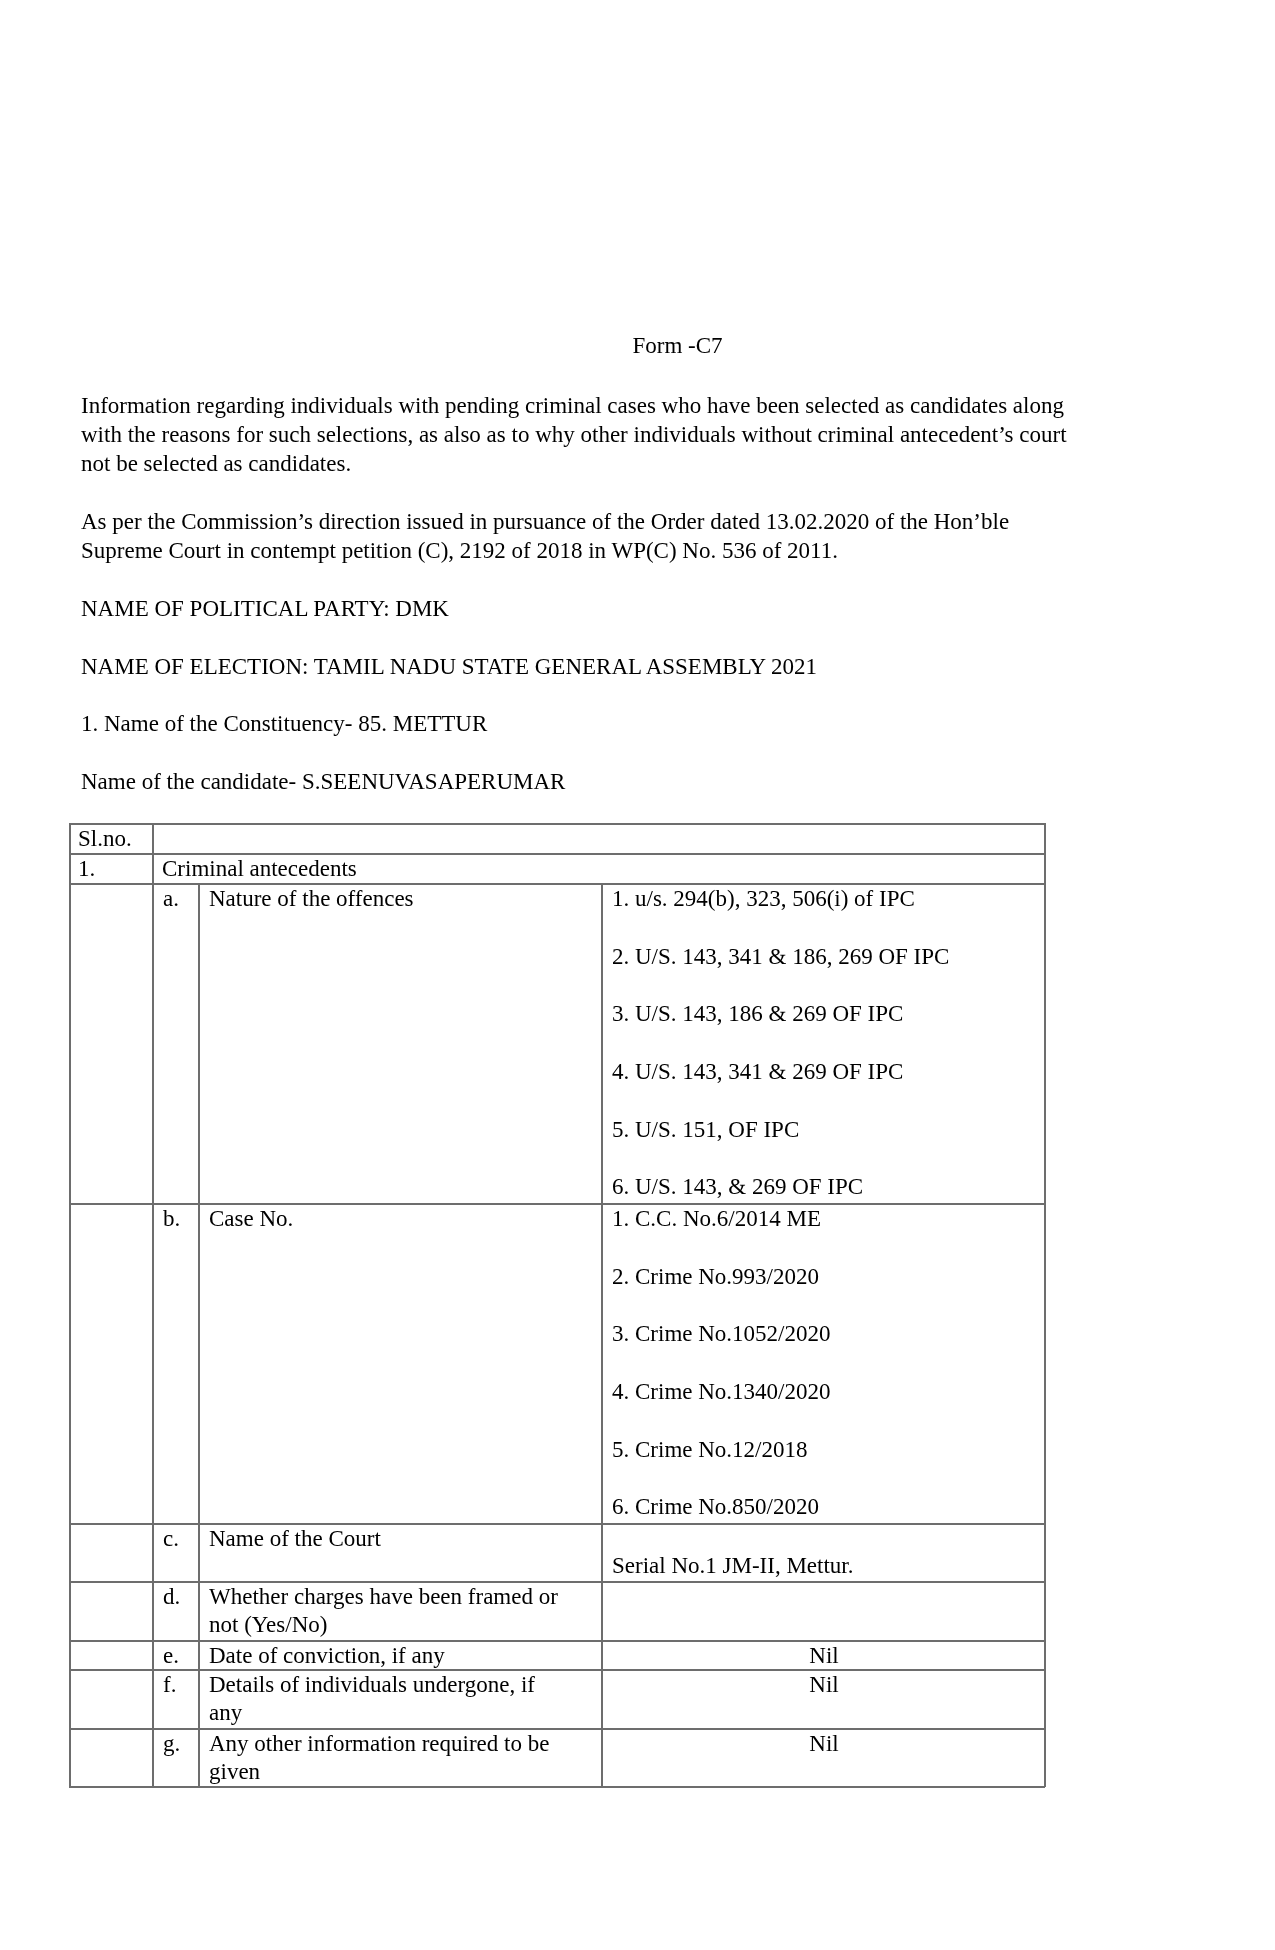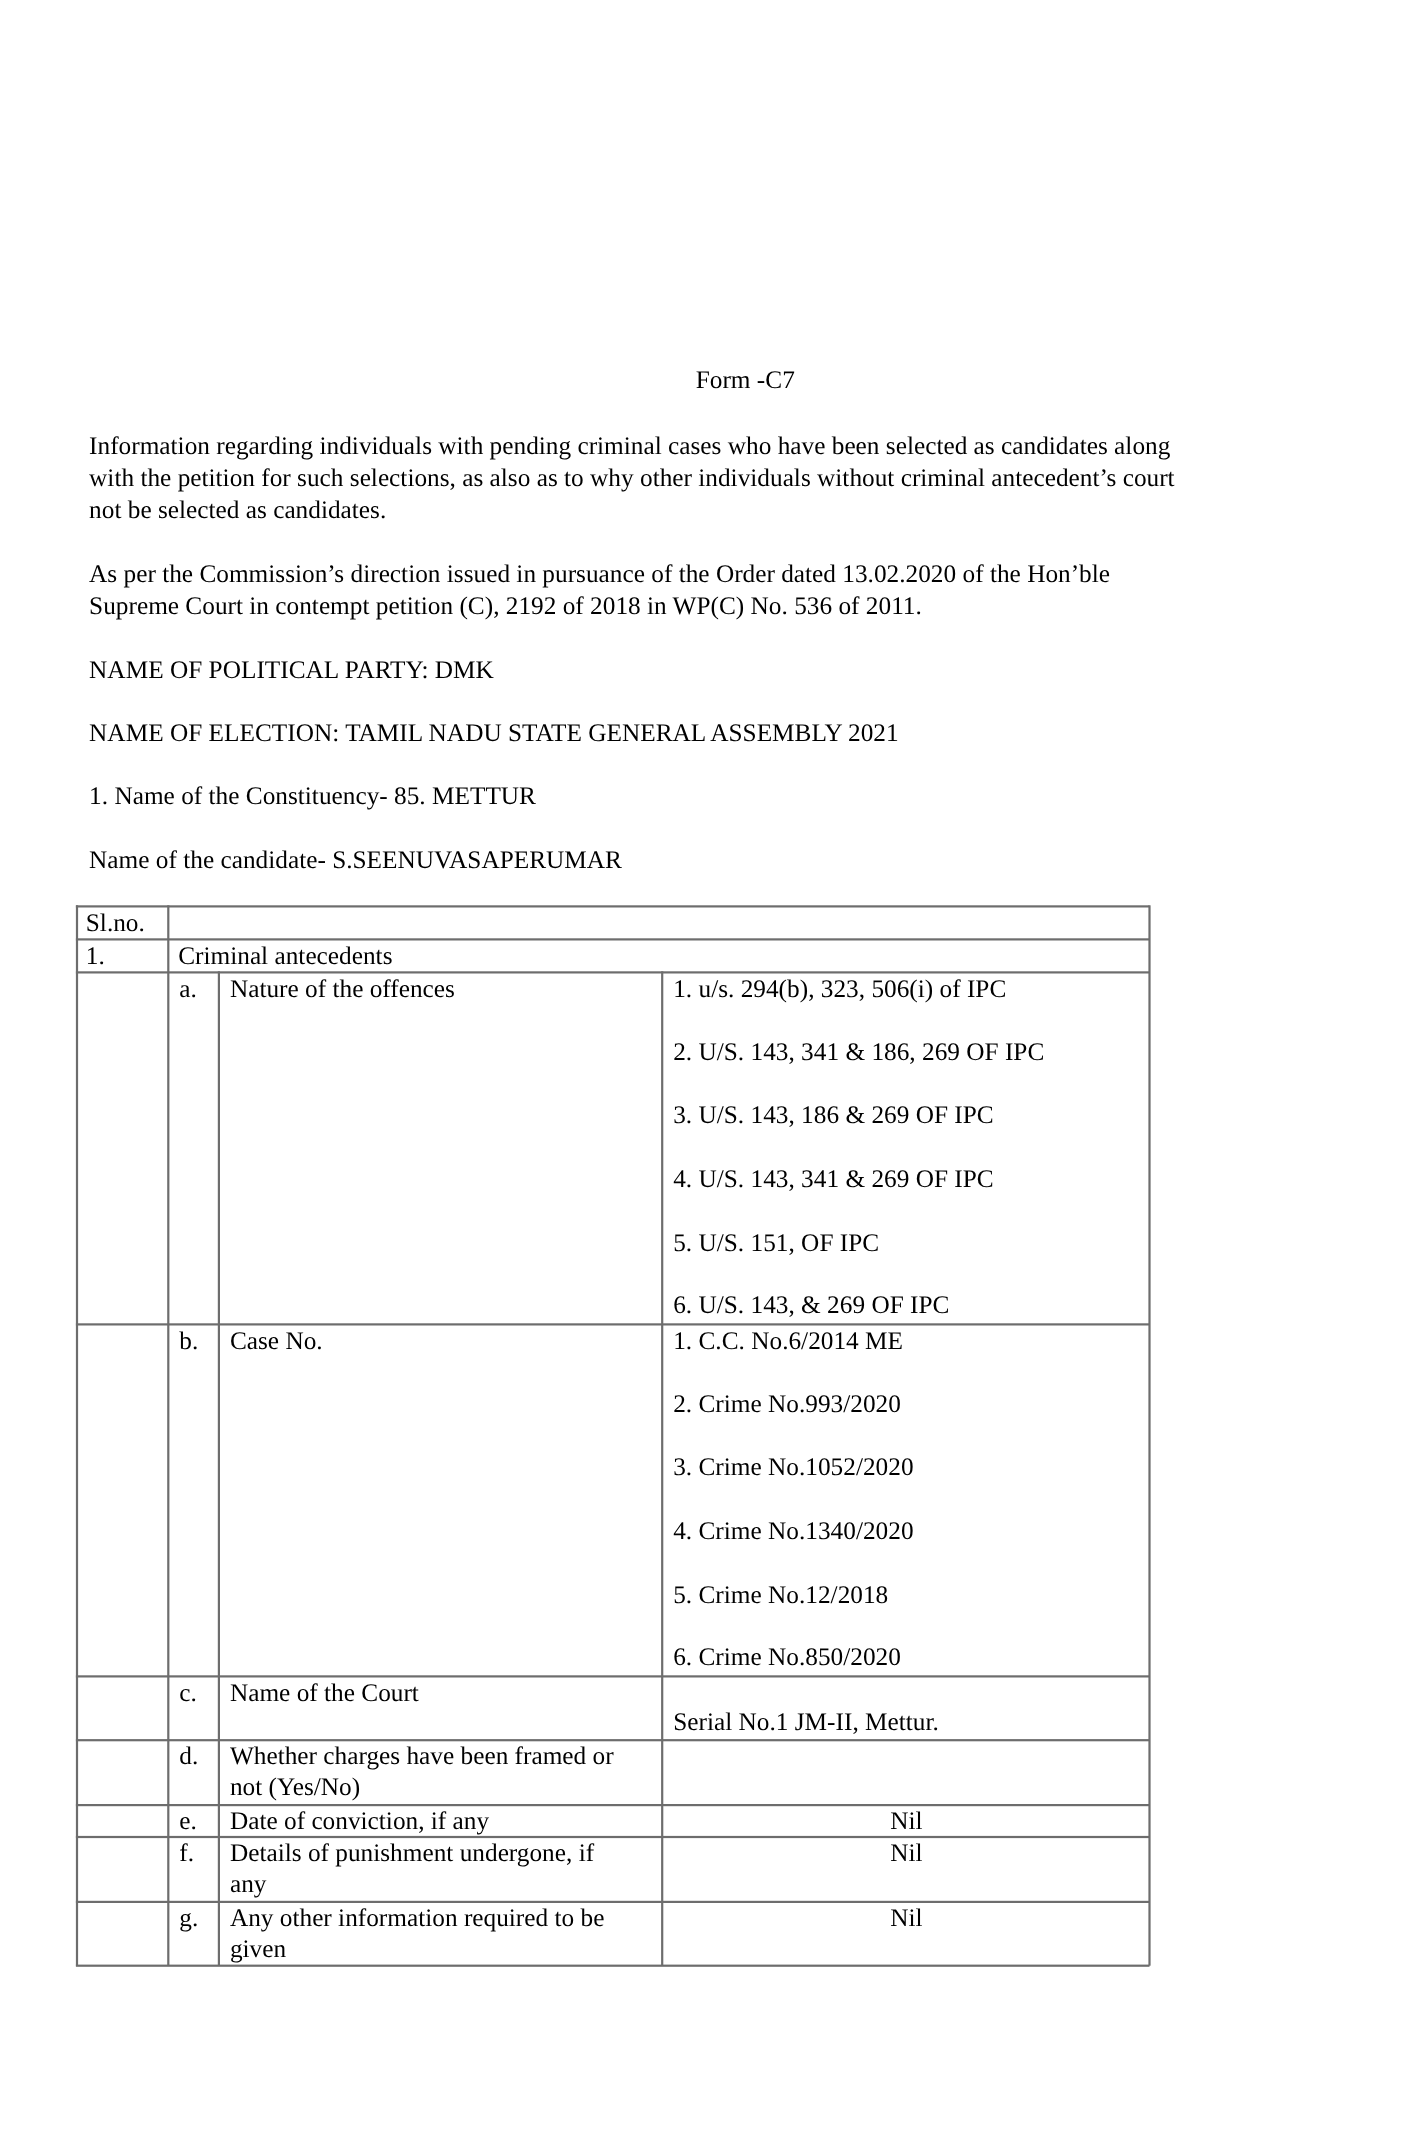--- a/index.html
+++ b/index.html
@@ -15,21 +15,21 @@
   .vl { position:absolute; width:0; border-left:2px solid #6d6d6d; }
   .cell { position:absolute; line-height:29px; white-space:nowrap; }
   .center { text-align:center; }
 </style>
 </head>
 <body>
 
 <div class="abs title">Form -C7</div>
 
 <div class="line justify" style="top:391px;">Information regarding individuals with pending criminal cases who have been selected as candidates along</div>
-<div class="line justify" style="top:420px;">with the petition for such selections, as also as to why other individuals without criminal antecedent’s court</div>
+<div class="line justify" style="top:420px;">with the reasons for such selections, as also as to why other individuals without criminal antecedent’s court</div>
 <div class="line" style="top:449px;">not be selected as candidates.</div>
 
 <div class="line" style="top:507px;">As per the Commission’s direction issued in pursuance of the Order dated 13.02.2020 of the Hon’ble</div>
 <div class="line" style="top:536px;">Supreme Court in contempt petition (C), 2192 of 2018 in WP(C) No. 536 of 2011.</div>
 
 <div class="line" style="top:594px;">NAME OF POLITICAL PARTY: DMK</div>
 <div class="line" style="top:652px;">NAME OF ELECTION: TAMIL NADU STATE GENERAL ASSEMBLY 2021</div>
 <div class="line" style="top:709px;">1. Name of the Constituency- 85. METTUR</div>
 <div class="line" style="top:767px;">Name of the candidate- S.SEENUVASAPERUMAR</div>
 
@@ -80,21 +80,21 @@
 
   <div class="cell" style="left:94px; top:759px;">d.</div>
   <div class="cell" style="left:140px; top:759px;">Whether charges have been framed or</div>
   <div class="cell" style="left:140px; top:787px;">not (Yes/No)</div>
 
   <div class="cell" style="left:94px; top:818px;">e.</div>
   <div class="cell" style="left:140px; top:818px;">Date of conviction, if any</div>
   <div class="cell center" style="left:534px; width:442px; top:818px;">Nil</div>
 
   <div class="cell" style="left:94px; top:847px;">f.</div>
-  <div class="cell" style="left:140px; top:847px;">Details of punishment undergone, if</div>
+  <div class="cell" style="left:140px; top:847px;">Details of individuals undergone, if</div>
   <div class="cell" style="left:140px; top:875px;">any</div>
   <div class="cell center" style="left:534px; width:442px; top:847px;">Nil</div>
 
   <div class="cell" style="left:94px; top:906px;">g.</div>
   <div class="cell" style="left:140px; top:906px;">Any other information required to be</div>
   <div class="cell" style="left:140px; top:934px;">given</div>
   <div class="cell center" style="left:534px; width:442px; top:906px;">Nil</div>
 </div>
 
 </body></html>

